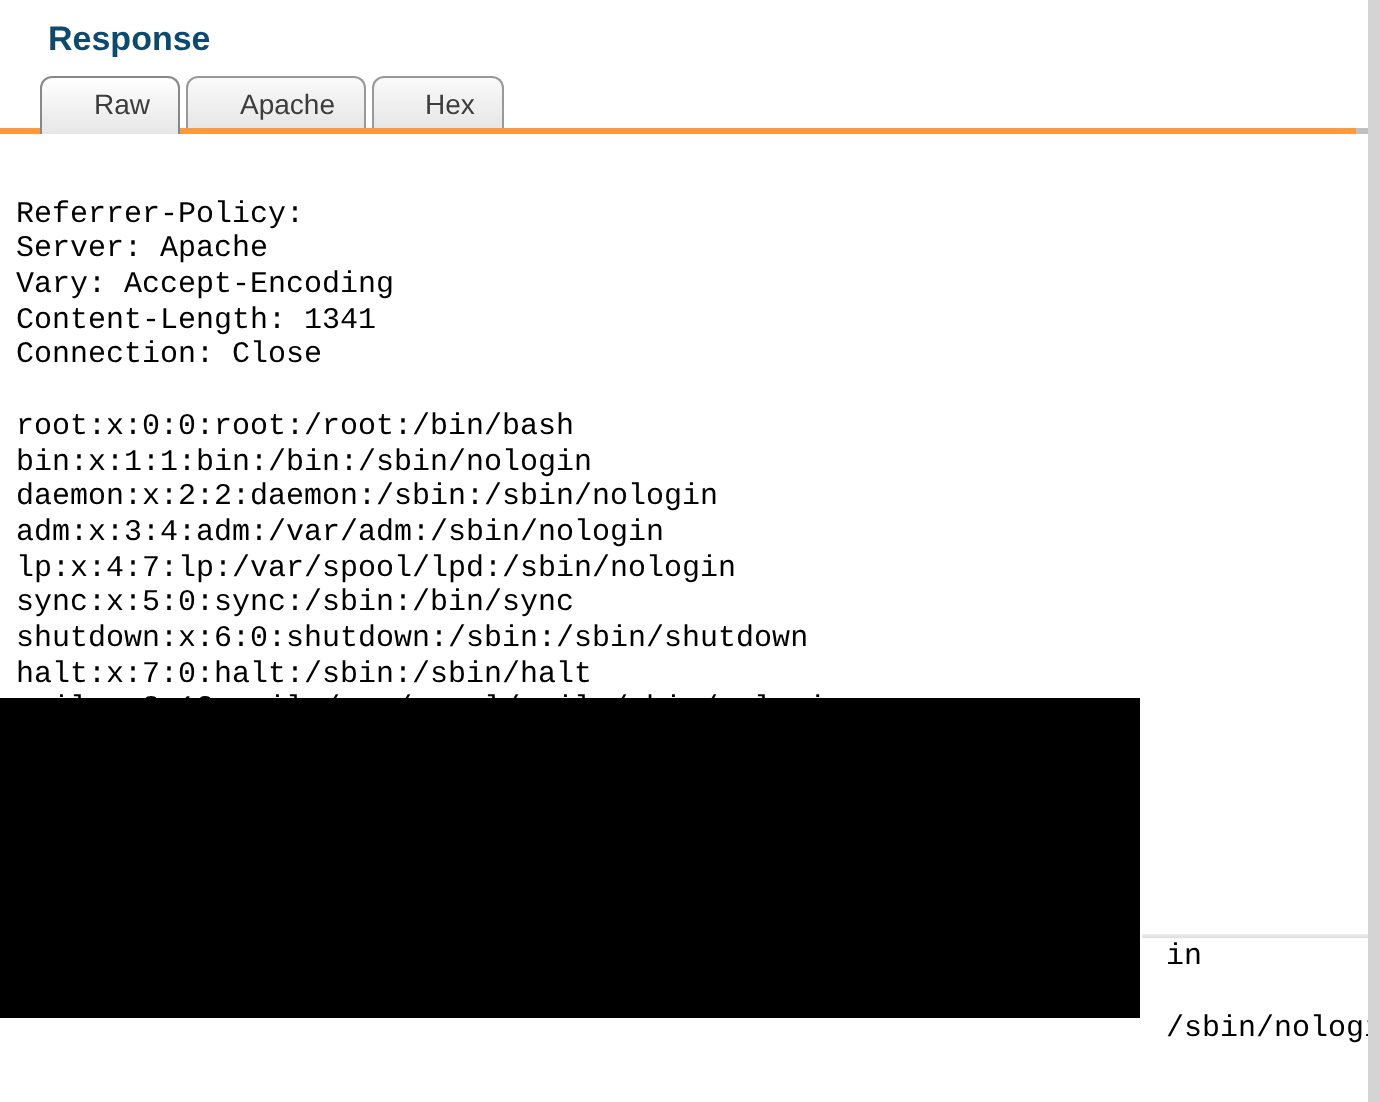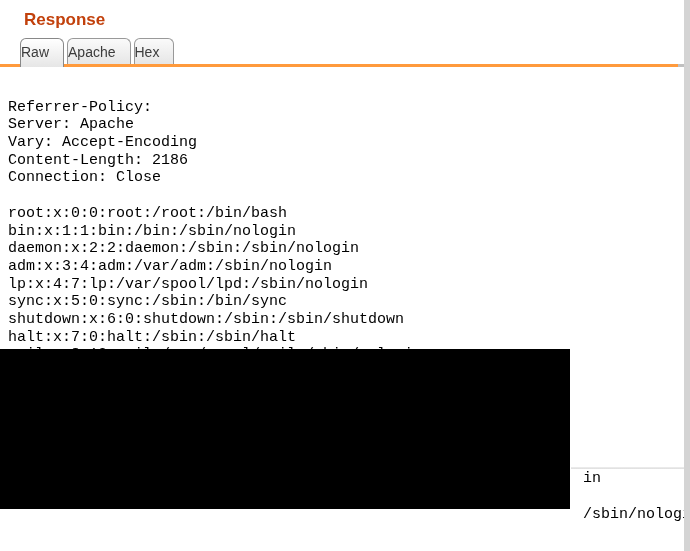--- a/index.html
+++ b/index.html
@@ -7,42 +7,42 @@
       font-family: Arial, Helvetica, sans-serif;
       background: #fff;
       width: 690px;
       height: 551px;
       overflow: hidden;
     }
     .header {
       padding: 10px 24px 8px 24px;
     }
     .header-title {
-      color: #c2410c;
+      color: #0c4a6e;
       font-size: 17px;
       font-weight: bold;
     }
     .tabs-row {
       display: flex;
       align-items: flex-end;
       padding-left: 20px;
       border-bottom: 3px solid #ff9a3c;
       position: relative;
     }
     .tabs-row::after {
       content: "";
       position: absolute;
       right: 0;
       bottom: -3px;
       height: 3px;
       width: 12px;
       background: #c0c0c0;
     }
     .tab {
-      padding: 5px 14px 4px 0;
+      padding: 5px 14px 4px 26px;
       border: 1px solid #999;
       border-bottom: none;
       border-radius: 6px 6px 0 0;
       margin-right: 3px;
       font-size: 14px;
       color: #3c3c3c;
       cursor: pointer;
       position: relative;
       text-align: center;
     }
@@ -101,21 +101,21 @@
 <div class="tabs-row">
   <div class="tab active">Raw</div>
   <div class="tab inactive">Apache</div>
   <div class="tab inactive">Hex</div>
 </div>
 
 <div class="content-area">
 <span>Referrer-Policy:
 Server: Apache
 Vary: Accept-Encoding
-Content-Length: 2186
+Content-Length: 1341
 Connection: Close</span>
 
 <span>root:x:0:0:root:/root:/bin/bash
 bin:x:1:1:bin:/bin:/sbin/nologin
 daemon:x:2:2:daemon:/sbin:/sbin/nologin
 adm:x:3:4:adm:/var/adm:/sbin/nologin
 lp:x:4:7:lp:/var/spool/lpd:/sbin/nologin
 sync:x:5:0:sync:/sbin:/bin/sync
 shutdown:x:6:0:shutdown:/sbin:/sbin/shutdown
 halt:x:7:0:halt:/sbin:/sbin/halt

